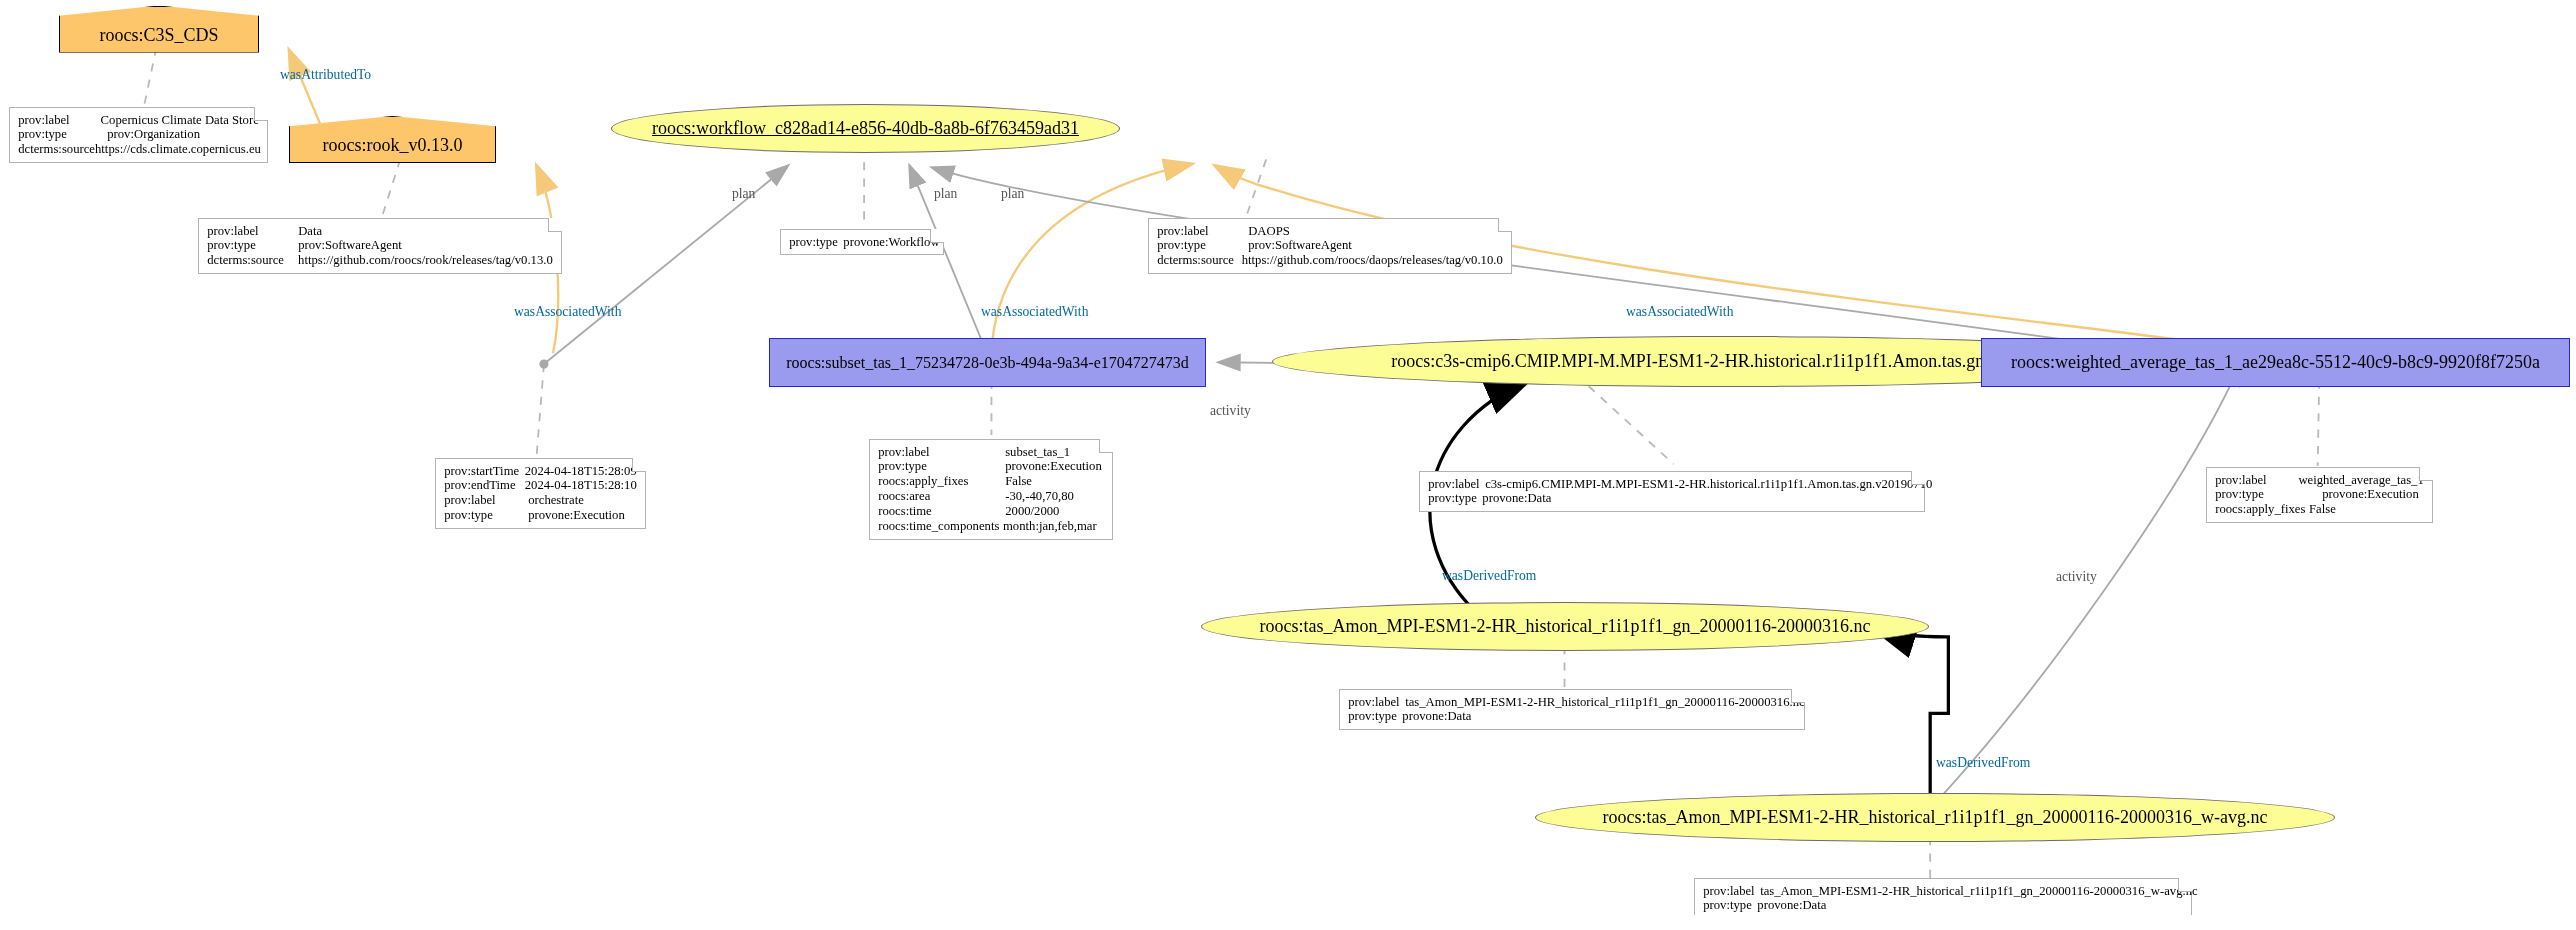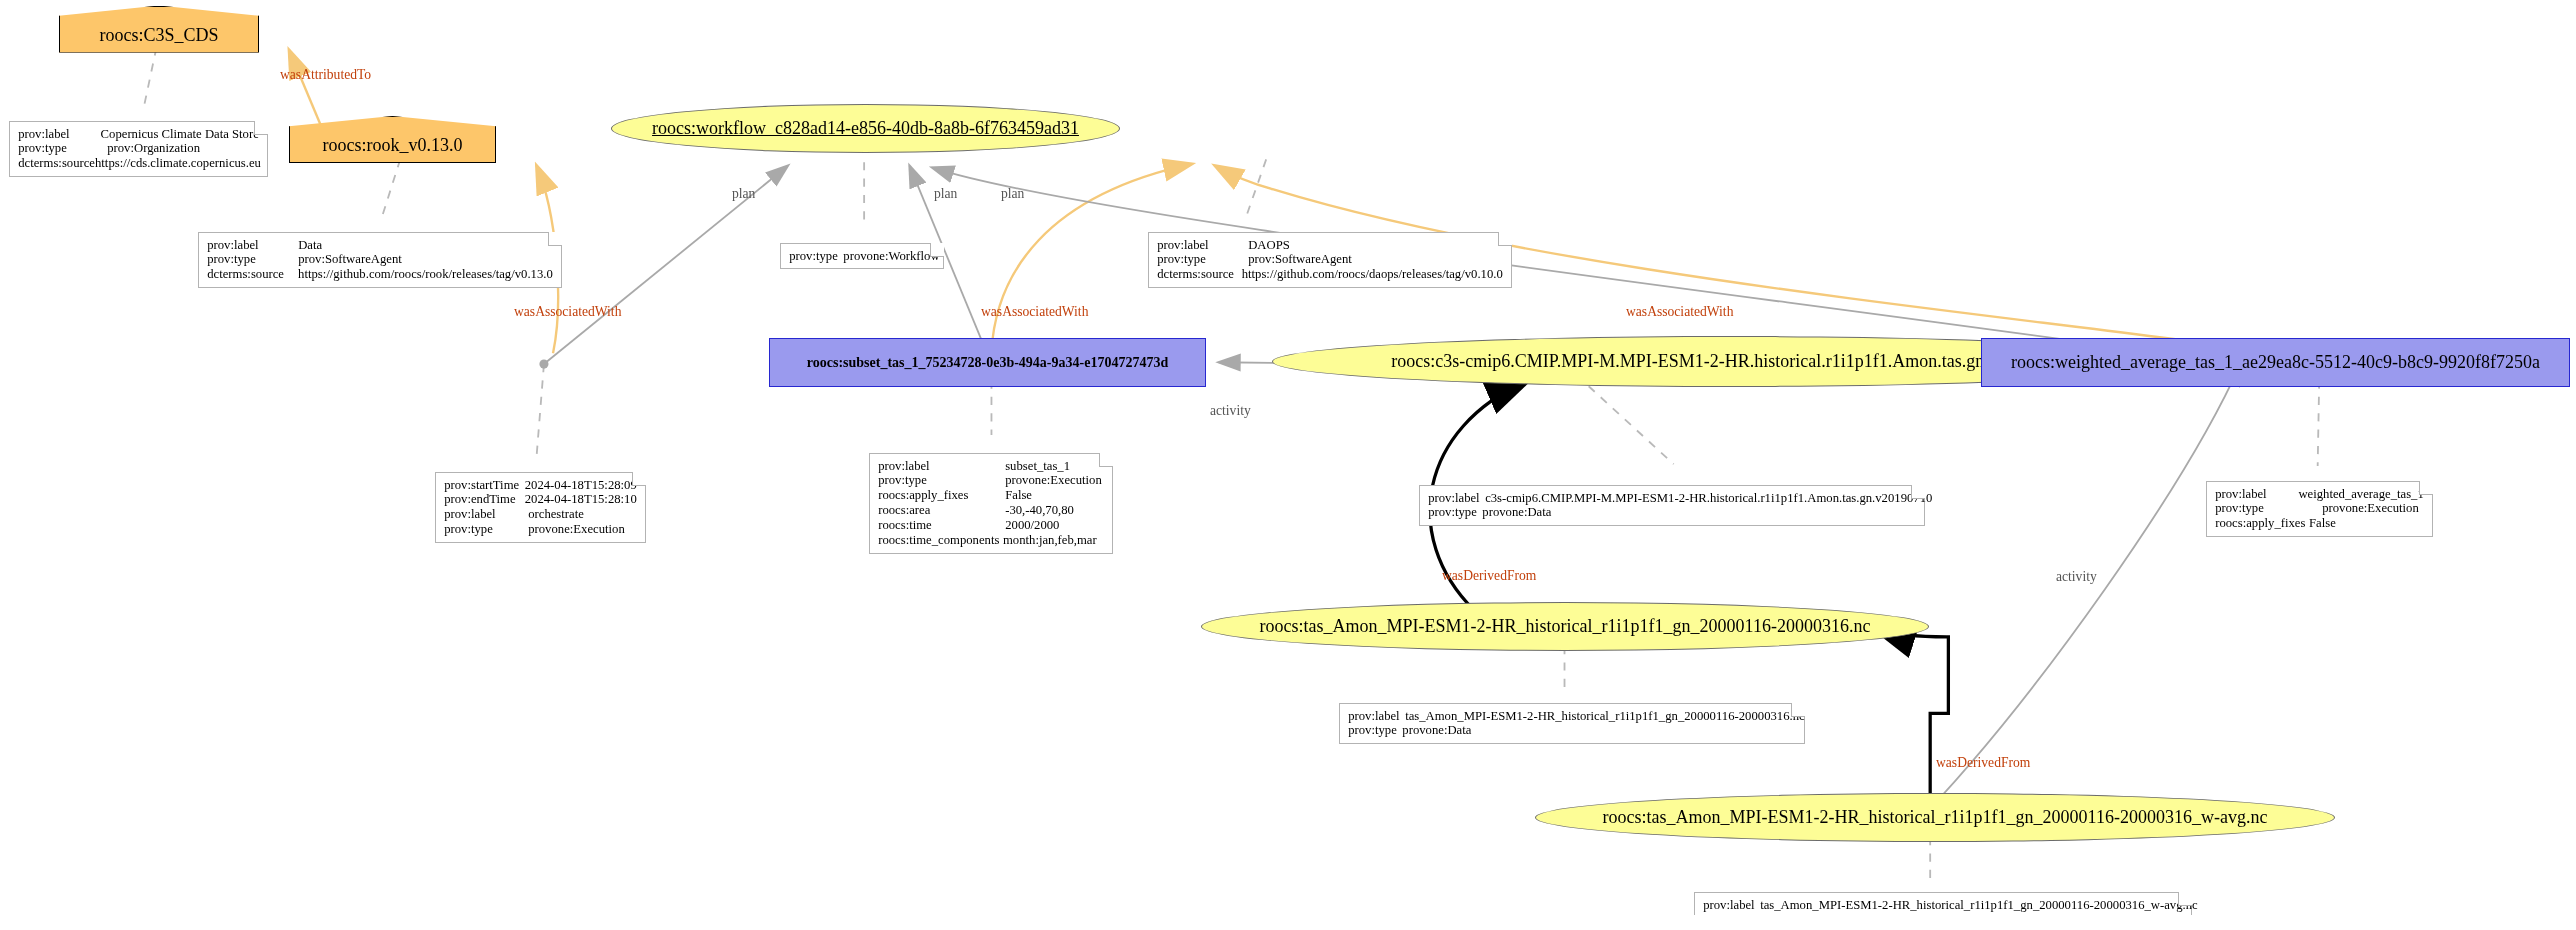--- a/index.html
+++ b/index.html
@@ -46,39 +46,38 @@
 
   
   .note{
     position:absolute;
     background:#ffffff;
     border:0.9px solid #b3b3b3;
     box-sizing:border-box;
     padding:4.5px 8.2px 4.5px 8.2px;
     line-height:1.18;
     white-space:nowrap;
-    margin-top:14px;
   }
   .note:after{
     content:"";
     position:absolute;right:-0.9px;top:-0.9px;
     width:12.7px;height:12.7px;
     background:#fff;
     border-left:0.9px solid #b3b3b3;
     border-bottom:0.9px solid #b3b3b3;
     transform:none;
   }
   .note .row{display:flex;}
   .note .k{display:inline-block;}
   .note .v{display:inline-block;}
 
   .edge-label{
     position:absolute;
     font-family:"Liberation Serif", serif;
-    color:#c2410c;
+    color:#0369a1;
     white-space:nowrap;
     pointer-events:none;
   }
   .edge-label.grey{color:#555;}
 </style>
 </head>
 <body>
 
 <div id="canvas">
 
@@ -157,21 +156,21 @@
 
   <div class="entity" style="left:1201px;top:602px;width:728px;height:49px;font-size:18px;">
     <span>roocs:tas_Amon_MPI-ESM1-2-HR_historical_r1i1p1f1_gn_20000116-20000316.nc</span>
   </div>
 
   <div class="entity" style="left:1535px;top:793px;width:800px;height:49px;font-size:18px;">
     <span>roocs:tas_Amon_MPI-ESM1-2-HR_historical_r1i1p1f1_gn_20000116-20000316_w-avg.nc</span>
   </div>
 
 
-  <div class="activity" style="left:769px;top:338px;width:437px;height:49px;font-size:14px;font-weight:bold;">
+  <div class="activity" style="left:769px;top:338px;width:437px;height:49px;font-size:16px;">
     <span>roocs:subset_tas_1_75234728-0e3b-494a-9a34-e1704727473d</span>
   </div>
 
   <div class="activity" style="left:1981px;top:338px;width:589px;height:49px;font-size:18px;">
     <span>roocs:weighted_average_tas_1_ae29ea8c-5512-40c9-b8c9-9920f8f7250a</span>
   </div>
 
   <div class="note" style="left:9px;top:107px;width:259px;font-size:12.7px;">
     <div class="row">
         <span class="k" style="width:89px">prov:label</span>

